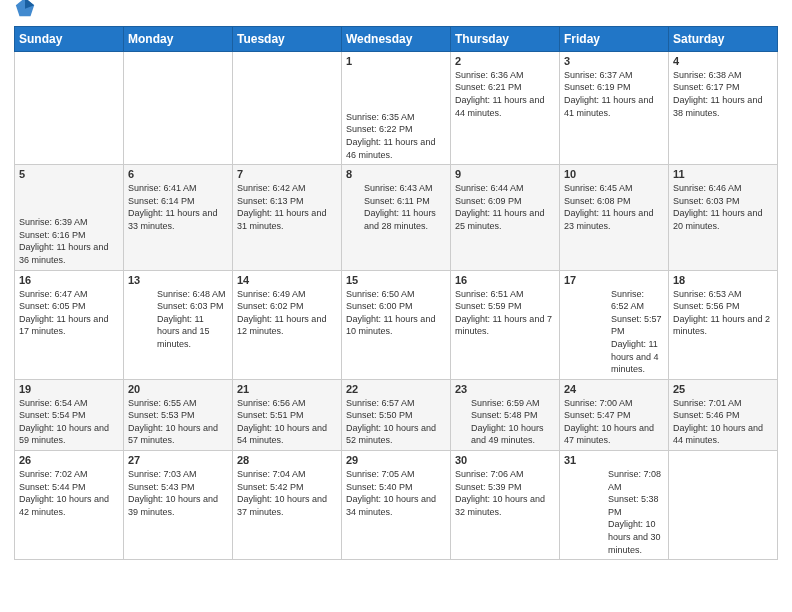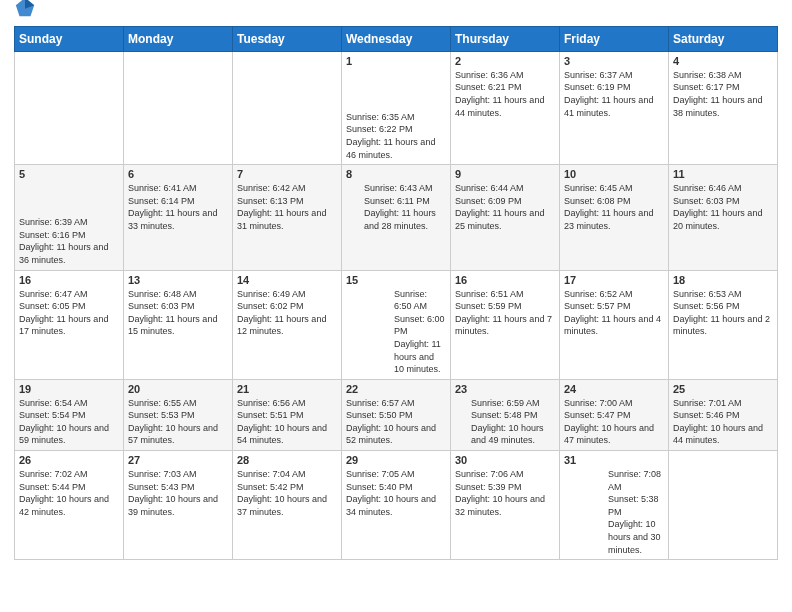--- a/index.html
+++ b/index.html
@@ -212,45 +212,45 @@
         </tr>
         <tr>
           <td>
             <span class="day-num">16</span>
             <div class="day-info" style="white-space: pre-line;">Sunrise: 6:47 AM
 Sunset: 6:05 PM
 Daylight: 11 hours and 17 minutes.</div>
           </td>
           <td>
             <span class="day-num">13</span>
-            <div class="day-info" style="white-space: pre-line;">Sunrise: 6:48 AM
+            <div class="day-info" style="white-space: pre-line; margin-left: 29px;">Sunrise: 6:48 AM
 Sunset: 6:03 PM
 Daylight: 11 hours and 15 minutes.</div>
           </td>
           <td>
             <span class="day-num">14</span>
             <div class="day-info" style="white-space: pre-line;">Sunrise: 6:49 AM
 Sunset: 6:02 PM
 Daylight: 11 hours and 12 minutes.</div>
           </td>
           <td>
             <span class="day-num">15</span>
-            <div class="day-info" style="white-space: pre-line; margin-left: 48px;">Sunrise: 6:50 AM
+            <div class="day-info" style="white-space: pre-line;">Sunrise: 6:50 AM
 Sunset: 6:00 PM
 Daylight: 11 hours and 10 minutes.</div>
           </td>
           <td>
             <span class="day-num">16</span>
             <div class="day-info" style="white-space: pre-line;">Sunrise: 6:51 AM
 Sunset: 5:59 PM
 Daylight: 11 hours and 7 minutes.</div>
           </td>
           <td>
             <span class="day-num">17</span>
-            <div class="day-info" style="white-space: pre-line;">Sunrise: 6:52 AM
+            <div class="day-info" style="white-space: pre-line; margin-left: 47px;">Sunrise: 6:52 AM
 Sunset: 5:57 PM
 Daylight: 11 hours and 4 minutes.</div>
           </td>
           <td>
             <span class="day-num">18</span>
             <div class="day-info" style="white-space: pre-line;">Sunrise: 6:53 AM
 Sunset: 5:56 PM
 Daylight: 11 hours and 2 minutes.</div>
           </td>
         </tr>

